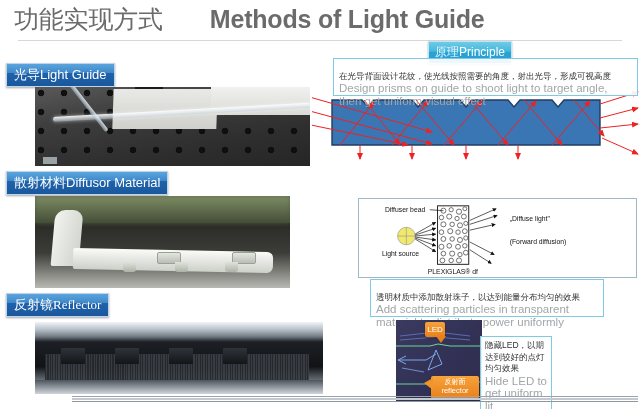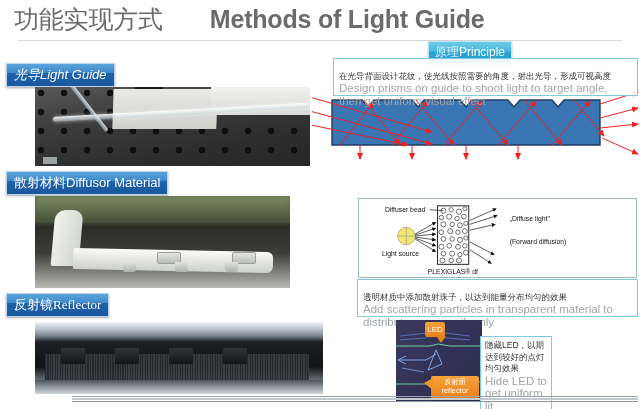--- a/index.html
+++ b/index.html
@@ -33,21 +33,21 @@
   .badge .zh{font-size:13px;}
   .badge-cyan{
     position:absolute;color:#ffffff;font-size:12px;line-height:18px;
     padding:1px 6px 2px 6px;white-space:nowrap;
     background:linear-gradient(to bottom,#6ecbe6 0%,#45b7dd 45%,#2aa3d4 46%,#26a0d2 100%);
     border:1px solid #bfe4f2;
     box-shadow:0 1px 2px rgba(0,0,0,.3);
   }
   .badge-cyan .zh{color:#e8f6fd;}
 
-  #badge-light-guide{left:6px;top:63px;font-style:italic;}
+  #badge-light-guide{left:6px;top:63px;}
   #badge-diffusor{left:6px;top:171px;}
   #badge-reflector{left:6px;top:293px;font-family:Liberation Serif, serif;}
   #badge-principle{left:428px;top:41px;}
 
   
   .photo{position:absolute;overflow:hidden;background:#222;}
   .photo .inner{position:absolute;inset:0;}
 
   
   #photo-light-guide{left:35px;top:87px;width:275px;height:79px;
@@ -139,21 +139,21 @@
   .txtbox{
     position:absolute;background:rgba(255,255,255,.92);
     border:1px solid #7fc8e6;
     padding:12px 4px 2px 5px;box-sizing:border-box;
   }
   .txtbox .zh{display:block;color:#333333;font-size:8.5px;line-height:11px;white-space:nowrap;}
   .txtbox .en{display:block;color:#a2a6a9;font-size:11.5px;line-height:12.5px;}
 
   #principle-text{left:333px;top:58px;width:305px;height:38px;}
   #reflection-text{left:357px;top:159px;width:281px;height:38px;}
-  #scatter-text{left:357px;top:279px;width:281px;height:38px;}
+  #scatter-text{left:370px;top:279px;width:234px;height:38px;}
   #hide-led-text{left:480px;top:336px;width:72px;height:82px;
      padding:3px 3px 2px 4px;}
   #hide-led-text .zh{white-space:normal;font-size:8.5px;line-height:11.5px;}
   #hide-led-text .en{font-size:11.5px;line-height:12.5px;}
 
   
   #prism-diagram{position:absolute;left:312px;top:88px;width:328px;height:72px;}
 
   
   #diffuser-diagram{

